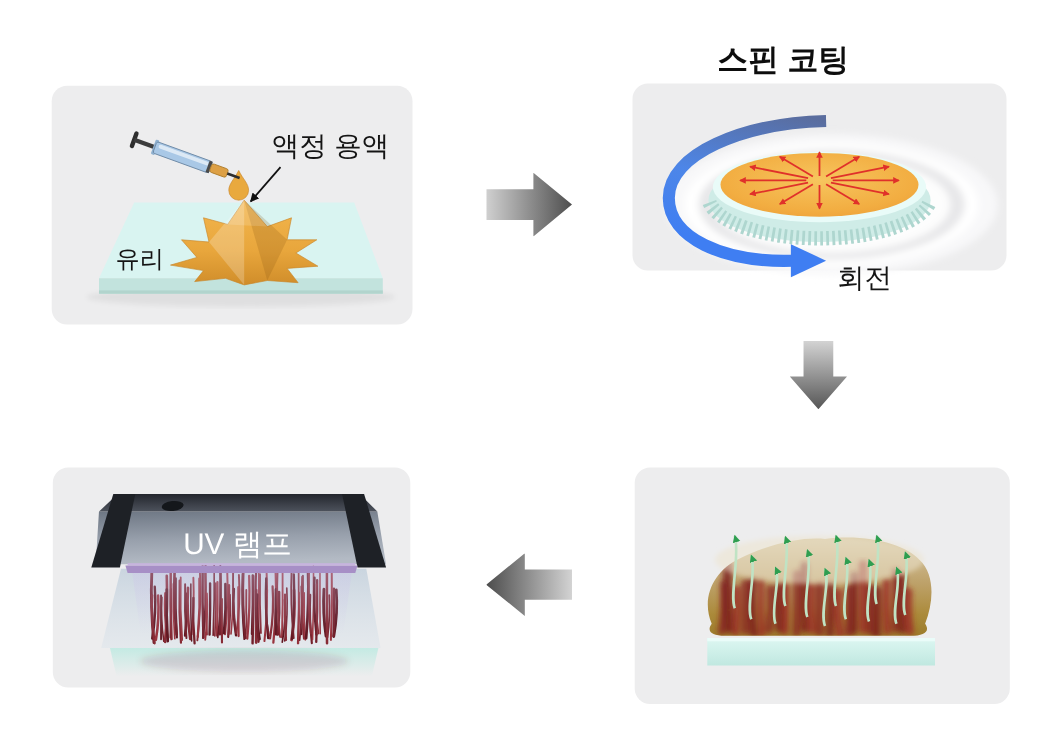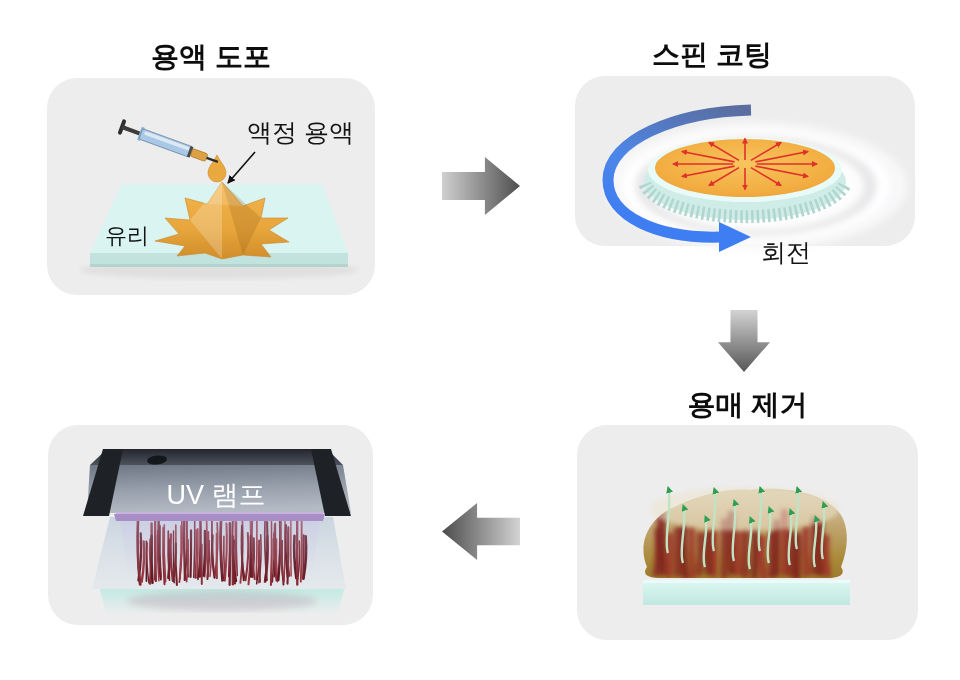--- a/index.html
+++ b/index.html
@@ -1,41 +1,39 @@
 <!DOCTYPE html>
 <html><head>
 <meta charset="utf-8">
 <style>
   html,body{margin:0;padding:0;background:#ffffff;}
   .canvas{position:relative;width:960px;height:680px;background:#ffffff;overflow:hidden;
           font-family:"Liberation Sans","DejaVu Sans",sans-serif;}
-  .panel{position:absolute;background:#ededee;border-radius:30px;}
+  .panel{position:absolute;background:#ededee;border-radius:14px;}
   .panel svg{position:absolute;left:0;top:0;}
   .step-title{position:absolute;font-weight:bold;font-size:28px;color:#0d0d0d;text-align:center;letter-spacing:0px;}
   .lbl{position:absolute;font-size:25px;color:#141414;white-space:nowrap;}
   .flow-arrow{position:absolute;}
   .ar-right{left:442px;top:157px;width:78px;height:58px;
     background:linear-gradient(to right,#d0d0d0,#4e4e4e);
     clip-path:polygon(0 26%,55% 26%,55% 0,100% 50%,55% 100%,55% 74%,0 74%);}
   .ar-down{left:718px;top:310px;width:52px;height:62px;
     background:linear-gradient(to bottom,#d3d3d3,#565656);
     clip-path:polygon(24% 0,76% 0,76% 52%,100% 52%,50% 100%,0 52%,24% 52%);}
   .ar-left{left:442px;top:503px;width:78px;height:57px;
     background:linear-gradient(to left,#d3d3d3,#4c4c4c);
     clip-path:polygon(100% 26%,45% 26%,45% 0,0 50%,45% 100%,45% 74%,100% 74%);}
   .lamp-label{position:absolute;color:#ffffff;font-size:27px;text-align:center;}
 </style>
 </head>
 <body>
 
 <div class="canvas">
 
-  <div class="step-title" style="left:47px;width:328px;top:38px">용액 도포</div>
   <div class="step-title" style="left:542px;width:340px;top:36px">스핀 코팅</div>
-  <div class="step-title" style="left:577px;width:341px;top:386px">용매 제거</div>
 
   <div class="flow-arrow ar-right"></div>
   <div class="flow-arrow ar-down"></div>
   <div class="flow-arrow ar-left"></div>
 
   <section class="panel" style="left:47px;top:78px;width:328px;height:217px">
     <svg width="328" height="217" viewBox="0 0 328 217">
       <defs>
         <linearGradient id="gSplat" x1="0" y1="0" x2="0" y2="1">
           <stop offset="0" stop-color="#f3b64e"></stop>

